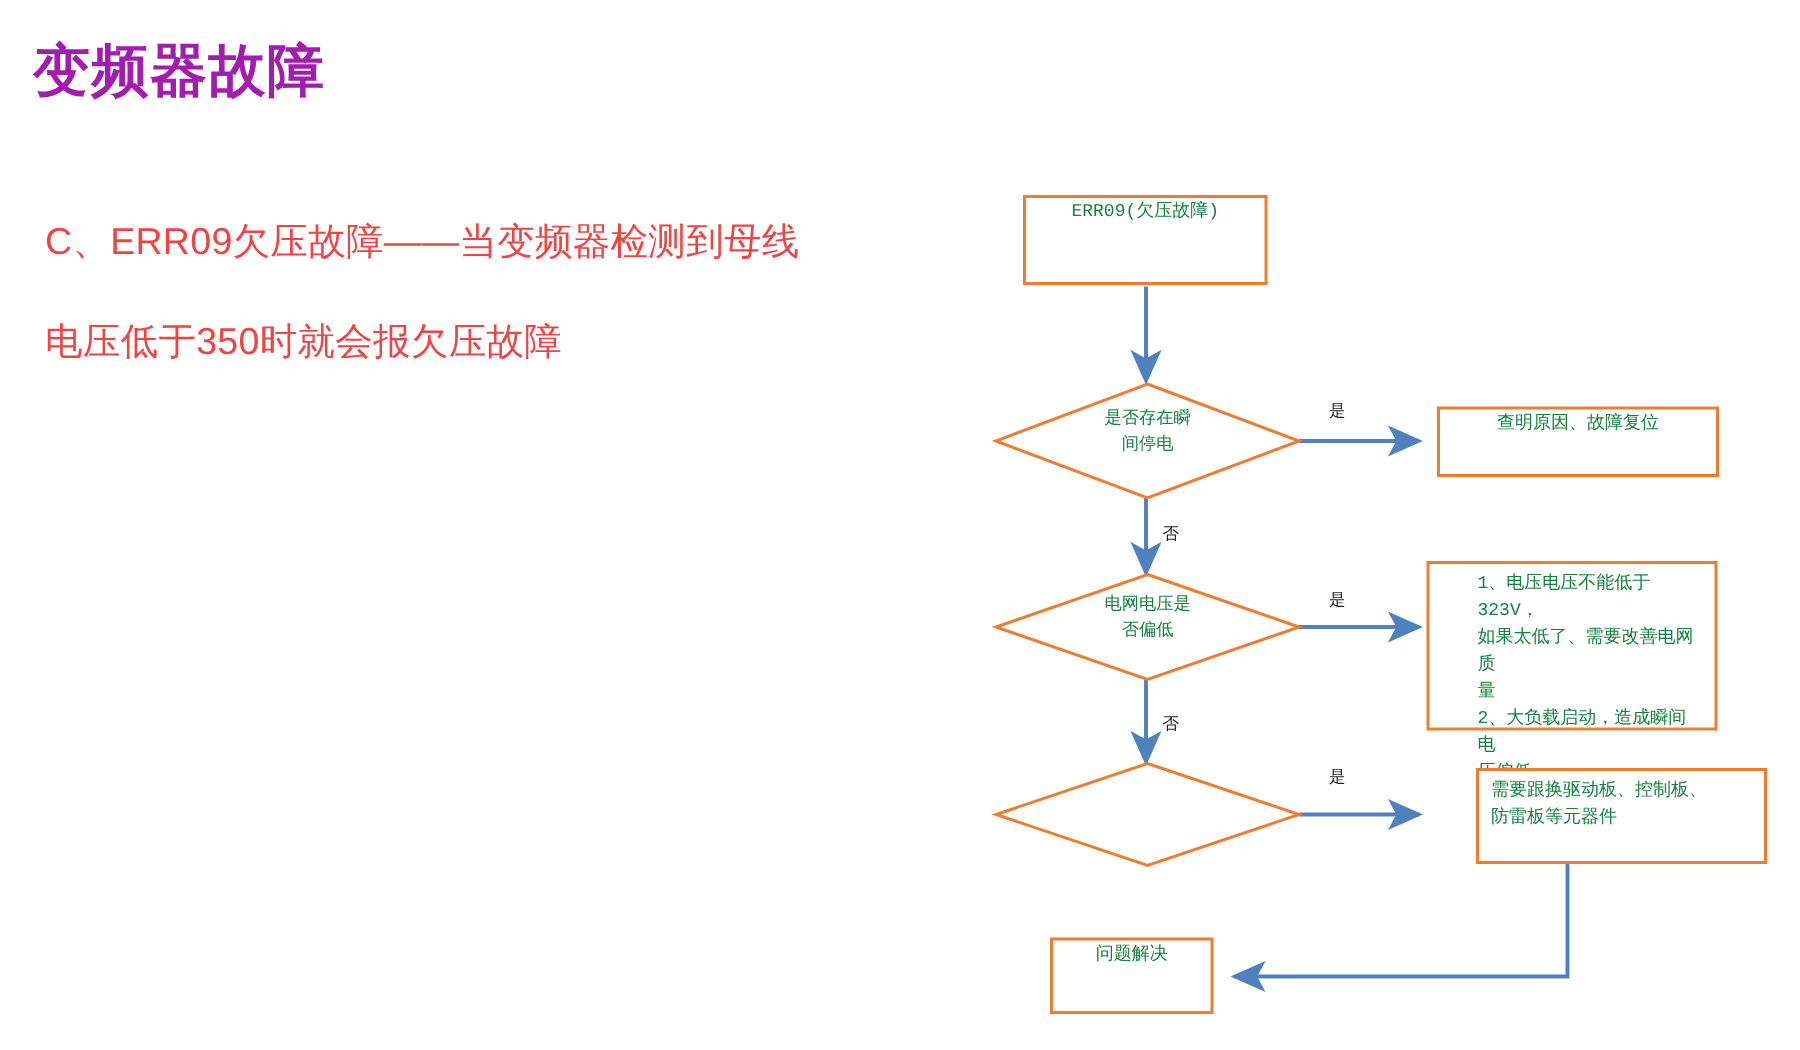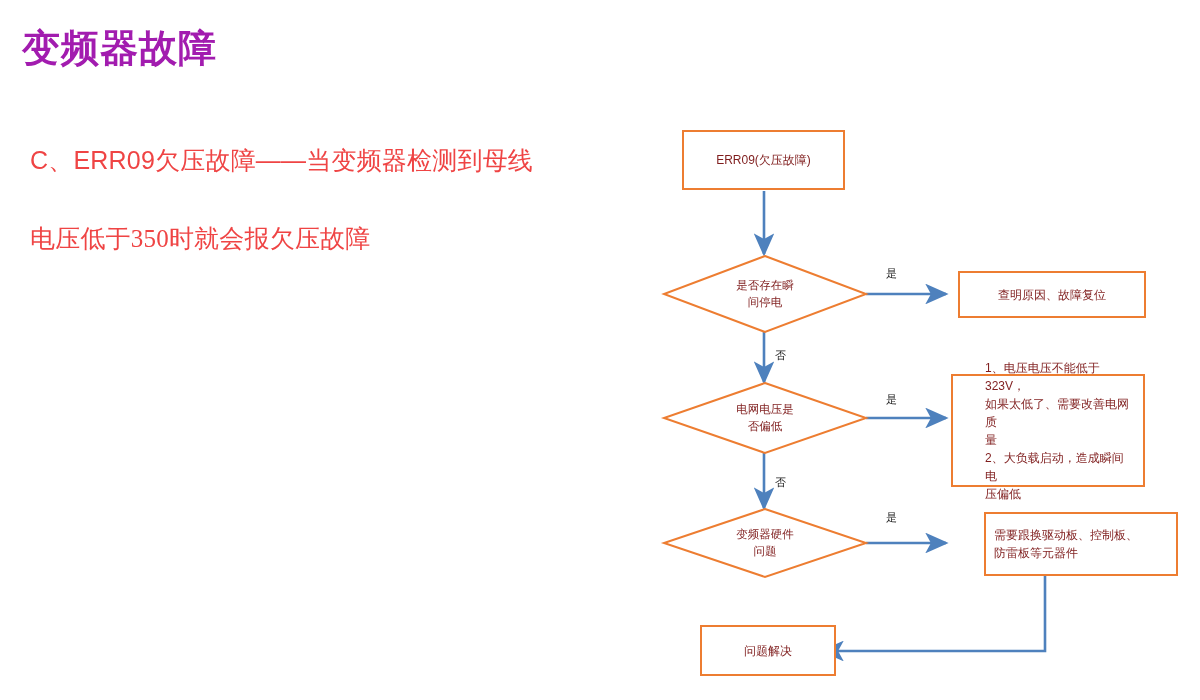--- a/index.html
+++ b/index.html
@@ -29,21 +29,21 @@
   }
   .body-line {
     position: absolute;
     left: 30px;
     font-size: 25px;
     color: #ef4444;
     white-space: nowrap;
     letter-spacing: 0.2px;
   }
   #body-line-1 { top: 144px; }
-  #body-line-2 { top: 222px; font-family: Liberation Serif, serif; }
+  #body-line-2 { top: 211px; }
 
   
   #flowchart {
     position: absolute;
     left: 0;
     top: 0;
     width: 1200px;
     height: 700px;
   }
   #flow-connectors {
@@ -51,24 +51,24 @@
     left: 0;
     top: 0;
     width: 1200px;
     height: 700px;
   }
 
   .node {
     position: absolute;
     box-sizing: border-box;
     display: flex;
-    align-items: center;
     justify-content: center;
     text-align: center;
-    color: #7f1d1d;
+    color: #15803d;
+    font-family: Liberation Mono, monospace;
   }
 
   
   .rect-node {
     border: 2px solid #ED7D31;
     background: #ffffff;
     font-size: 12px;
     line-height: 1.5;
   }
   .rect-node.left-align {
@@ -144,43 +144,39 @@
   <div class="node diamond-node" style="left:700px; top:272px; width:130px; height:44px;">
     <span class="node-text diamond-label">是否存在瞬
 间停电</span>
   </div>
 
   <div class="node diamond-node" style="left:700px; top:396px; width:130px; height:44px;">
     <span class="node-text diamond-label">电网电压是
 否偏低</span>
   </div>
 
-  <div class="node diamond-node" style="left:700px; top:521px; width:130px; height:44px;">
-    <span class="node-text diamond-label">变频器硬件
-问题</span>
-  </div>
 
   <div class="node rect-node" style="left:942px; top:271px; width:188px; height:47px;margin-left:16px;">
     <span class="node-text">查明原因、故障复位</span>
   </div>
 
   <div class="node rect-node left-align" style="left:951px; top:374px; width:194px; height:113px;padding-left:32px;">
     <span class="node-text">1、电压电压不能低于323V，
 如果太低了、需要改善电网质
 量
 2、大负载启动，造成瞬间电
 压偏低</span>
   </div>
 
   <div class="node rect-node left-align" style="left:951px; top:512px; width:194px; height:64px;margin-left:33px;">
     <span class="node-text">需要跟换驱动板、控制板、
 防雷板等元器件</span>
   </div>
 
-  <div class="node rect-node" style="left:700px; top:625px; width:136px; height:51px;">
+  <div class="node rect-node" style="left:700px; top:625px; width:109px; height:51px;">
     <span class="node-text">问题解决</span>
   </div>
 
   <div class="edge-label" style="left:886px; top:266px;">是</div>
   <div class="edge-label" style="left:775px; top:348px;">否</div>
   <div class="edge-label" style="left:886px; top:392px;">是</div>
   <div class="edge-label" style="left:775px; top:475px;">否</div>
   <div class="edge-label" style="left:886px; top:510px;">是</div>
 
 </div>

